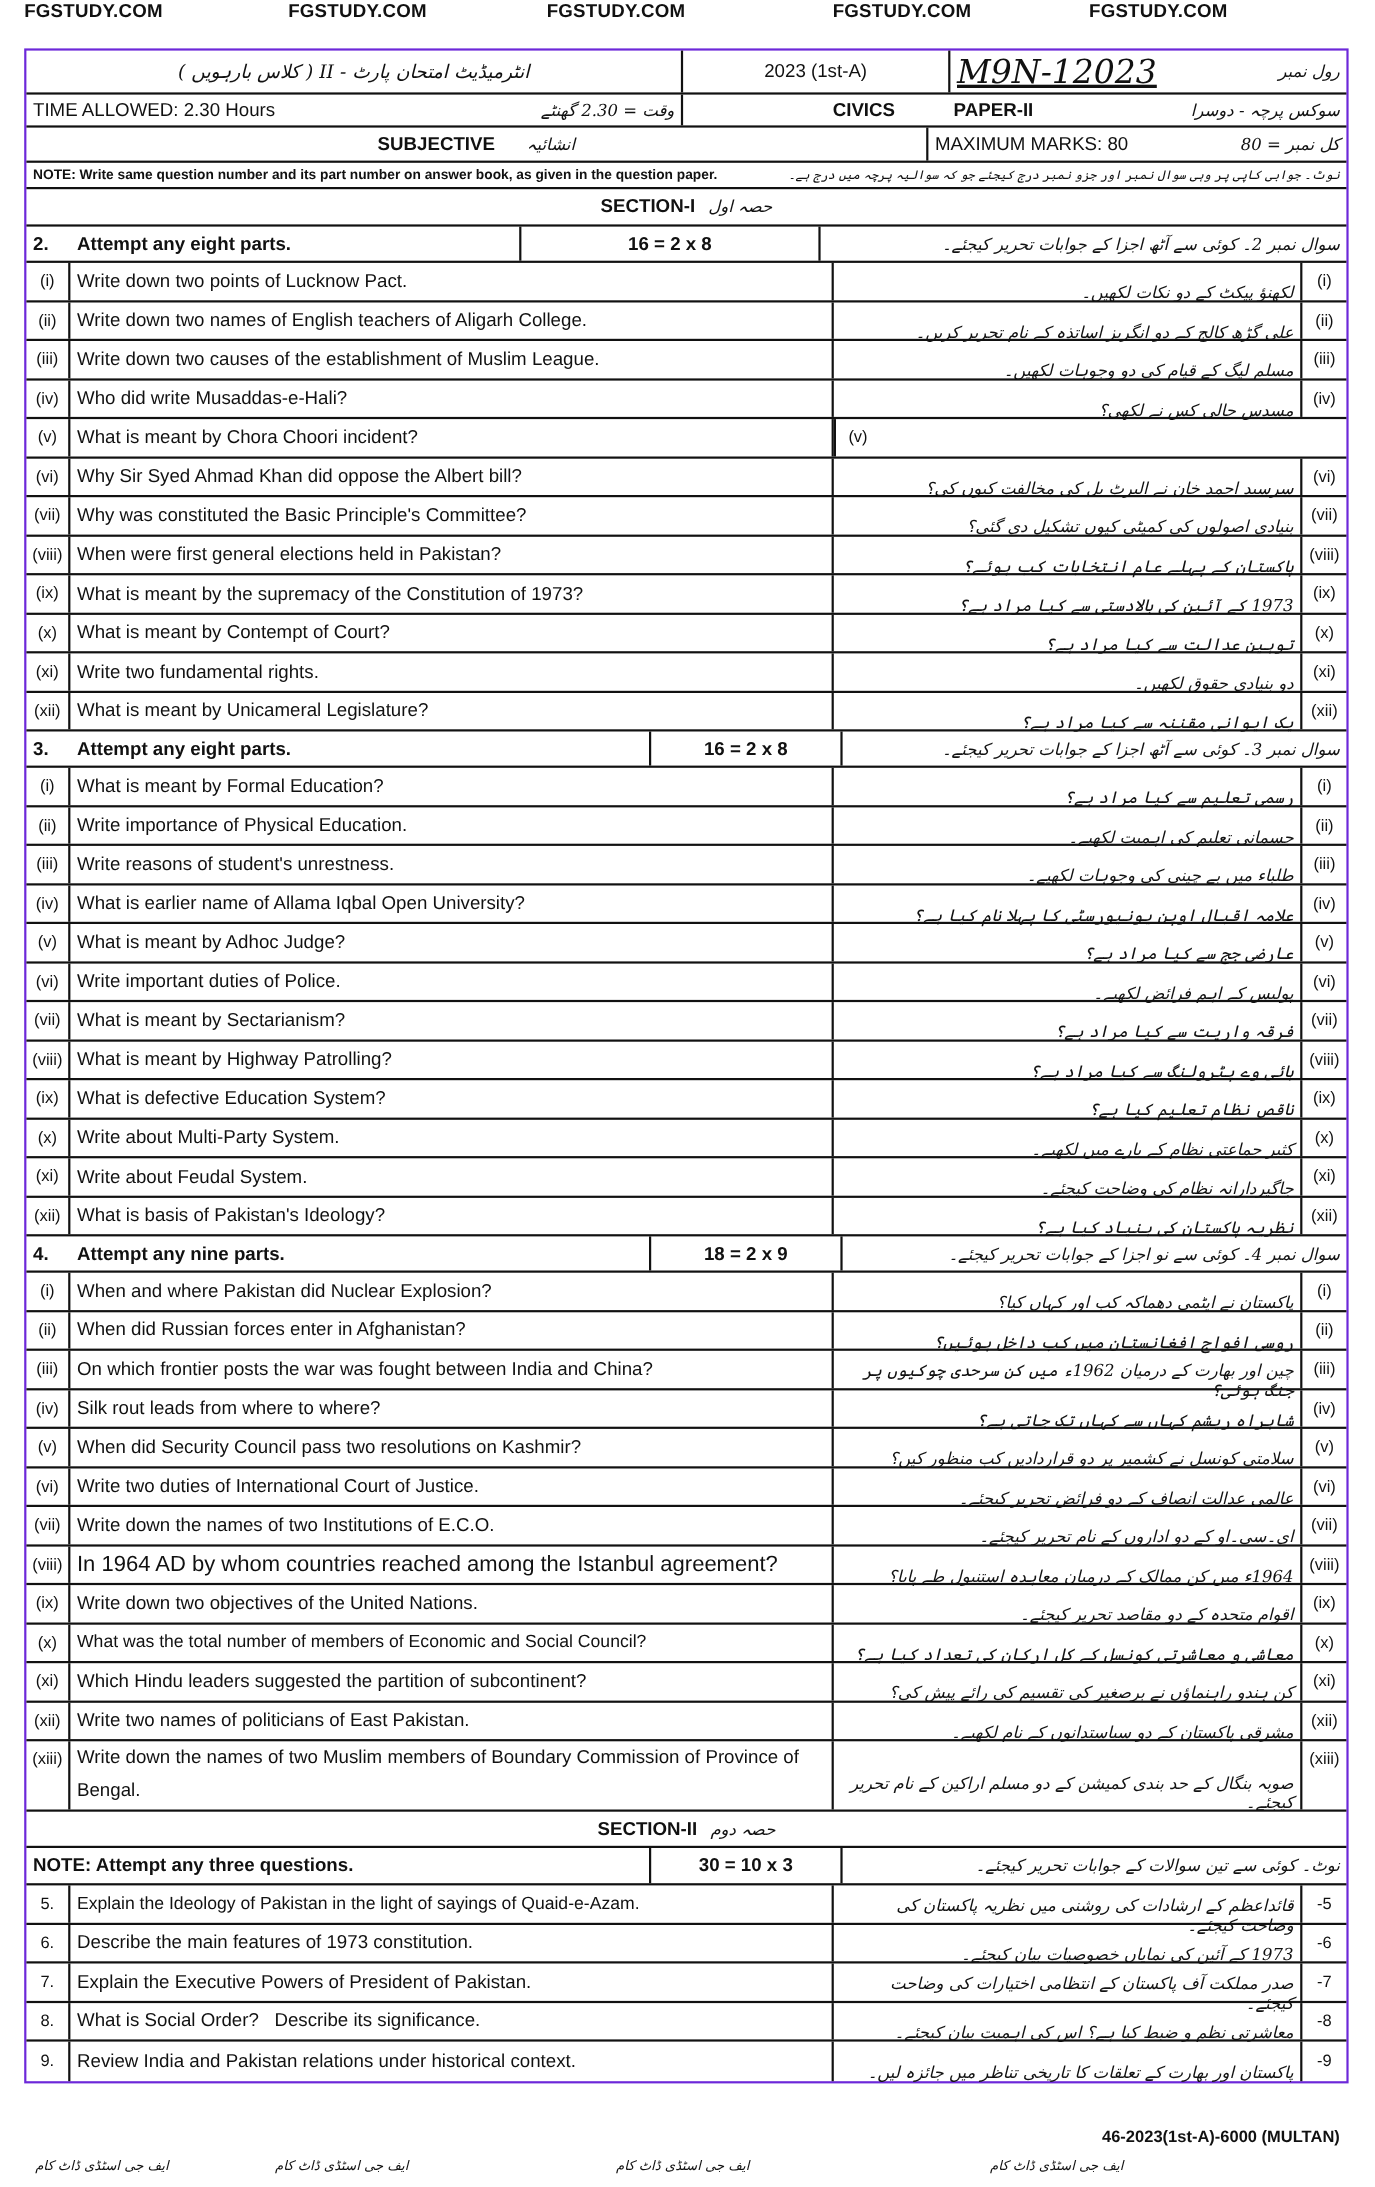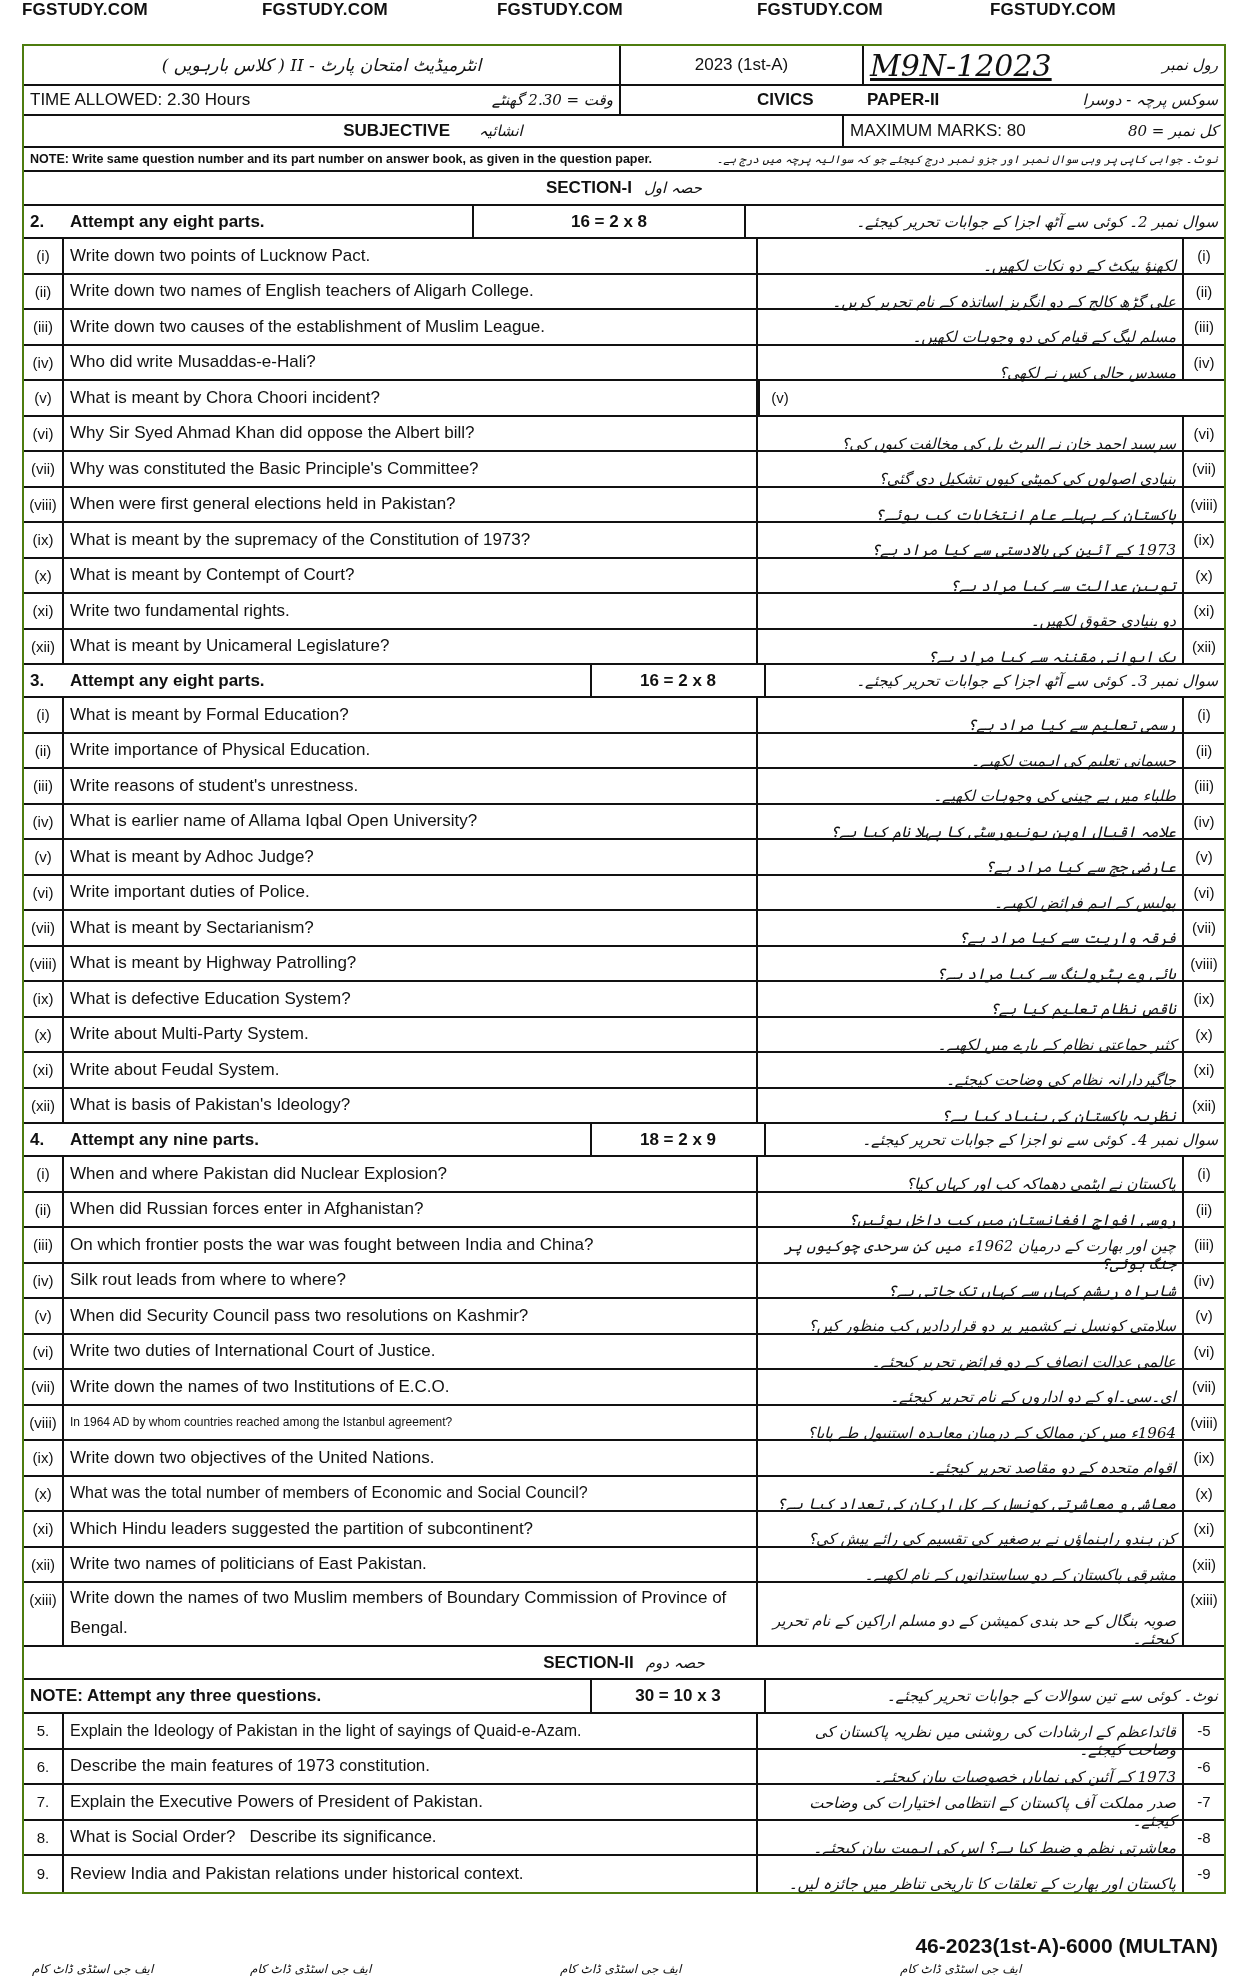--- a/index.html
+++ b/index.html
@@ -1,34 +1,34 @@
 <!DOCTYPE html>
 <html><head>
 <meta charset="utf-8">
 <style>
   html, body { margin: 0; padding: 0; background: #ffffff; }
   body { width: 1250px; height: 1988px; position: relative; overflow: hidden;
          font-family: "Liberation Sans", sans-serif; color: #111; }
   .wm-top { position: absolute; top: 0; left: 0; width: 1250px; height: 30px; }
   .wm-top span { position: absolute; top: 0; font-size: 17px; font-weight: bold; letter-spacing: 0.2px; }
-  .sheet { position: absolute; left: 22px; top: 44px; width: 1200px; border: 2px solid #4d7c0f; }
+  .sheet { position: absolute; left: 22px; top: 44px; width: 1200px; border: 2px solid #6d28d9; }
   .row { display: flex; border-bottom: 2px solid #111; box-sizing: border-box; }
   .row:last-child { border-bottom: none; }
   .cell { box-sizing: border-box; display: flex; align-items: center; padding: 0 6px; font-size: 17px; }
   .vb { border-right: 2px solid #111; }
   .urdu { direction: rtl; font-family: "DejaVu Serif", serif; font-style: italic; font-size: 15px; justify-content: flex-start; }
   .center { justify-content: center; }
   .bold { font-weight: bold; }
   .num { width: 40px; justify-content: center; padding: 0; font-size: 15px; }
   .q { width: 694px; }
   .uq { flex: 1; margin-top: 21px; }
   .unum { width: 42px; justify-content: center; padding: 0; font-size: 15px; border-left: 2px solid #111; }
   .qrow { height: 35.5px; }
   .hdrrow { height: 33px; }
-  .footer-code { position: absolute; right: 32px; top: 1934px; font-size: 21px; font-weight: bold; text-align: center; }
+  .footer-code { position: absolute; right: 32px; top: 1934px; font-size: 15px; font-weight: bold; text-align: center; }
   .wm-bottom { position: absolute; top: 1962px; left: 0; width: 1250px; height: 26px; }
   .wm-bottom span { position: absolute; font-family: "DejaVu Serif", serif; font-style: italic; font-size: 12px; direction: rtl; }
   .handwritten { font-family: "DejaVu Serif", serif; font-style: italic; font-size: 30px; text-decoration: underline; }
   .note-small { font-size: 12.5px; font-weight: bold; }
 </style>
 </head>
 <body>
 
 <div class="wm-top">
   <span style="left:22px">FGSTUDY.COM</span>
@@ -295,21 +295,21 @@
       <div class="cell unum">(vi)</div>
     </div>
   <div class="row qrow">
       <div class="cell vb num">(vii)</div>
       <div class="cell vb q">Write down the names of two Institutions of E.C.O.</div>
       <div class="cell urdu uq">ای۔سی۔او کے دو اداروں کے نام تحریر کیجئے۔</div>
       <div class="cell unum">(vii)</div>
     </div>
   <div class="row qrow">
       <div class="cell vb num">(viii)</div>
-      <div class="cell vb q" style="font-size:12px">In 1964 AD by whom countries reached among the Istanbul agreement?</div>
+      <div class="cell vb q" style="font-size:20px">In 1964 AD by whom countries reached among the Istanbul agreement?</div>
       <div class="cell urdu uq">1964ء میں کن ممالک کے درمیان معاہدہ استنبول طے پایا؟</div>
       <div class="cell unum">(viii)</div>
     </div>
   <div class="row qrow">
       <div class="cell vb num">(ix)</div>
       <div class="cell vb q">Write down two objectives of the United Nations.</div>
       <div class="cell urdu uq">اقوام متحدہ کے دو مقاصد تحریر کیجئے۔</div>
       <div class="cell unum">(ix)</div>
     </div>
   <div class="row qrow">

